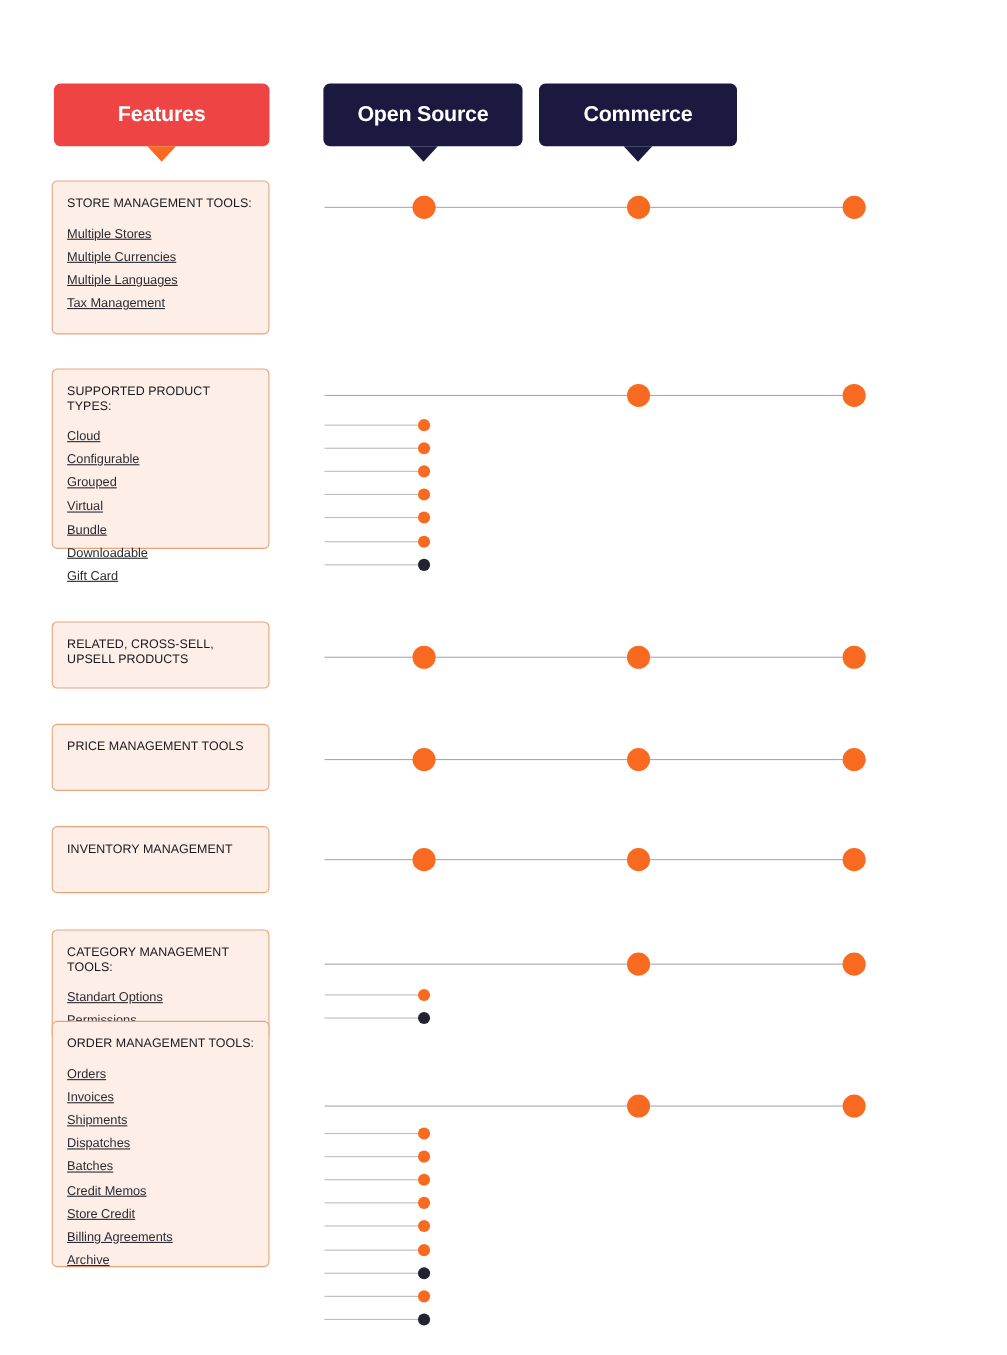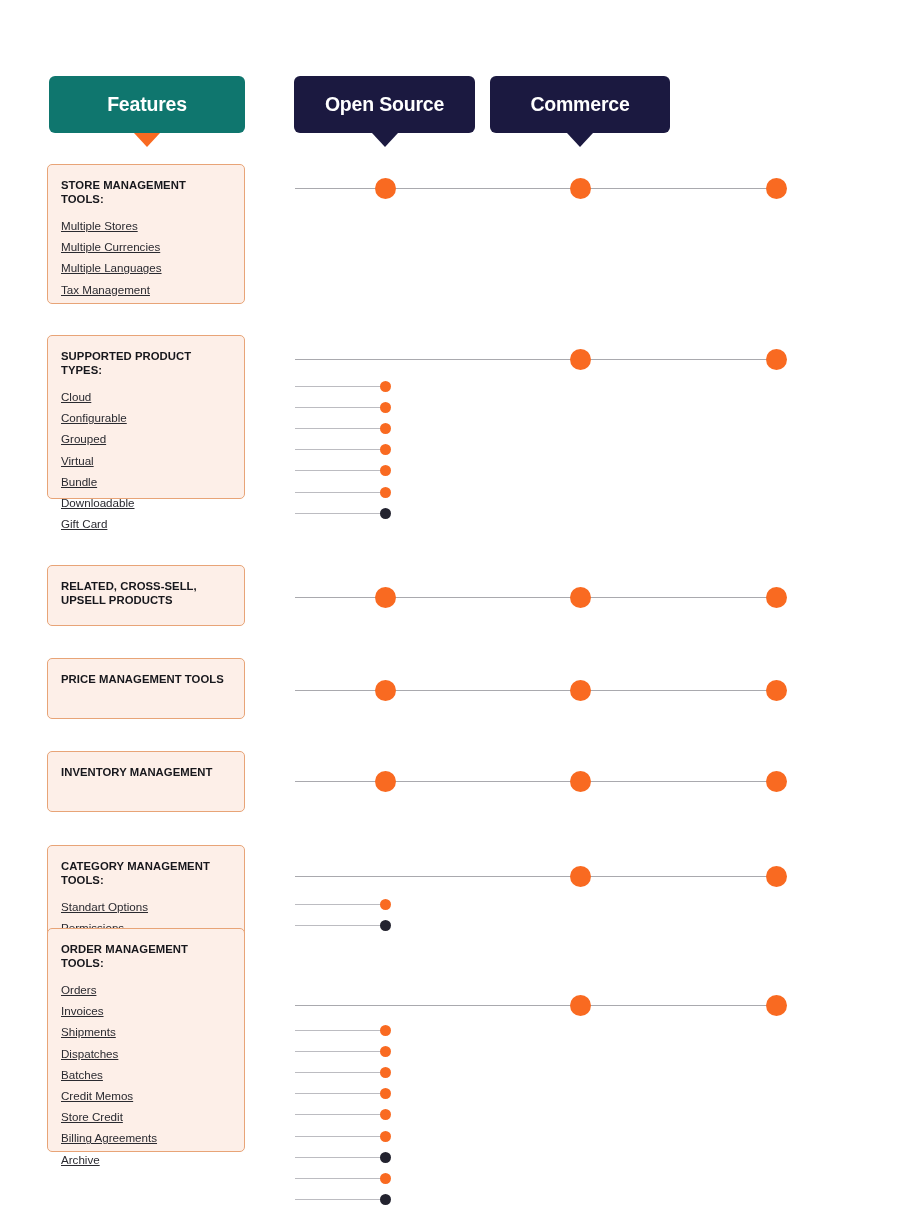--- a/index.html
+++ b/index.html
@@ -34,21 +34,21 @@
   }
   .tab .pointer{
     position:absolute;
     left:50%; top:57px;
     margin-left:-13px;
     width:0;height:0;
     border-left:13px solid transparent;
     border-right:13px solid transparent;
     border-top:14px solid currentColor;
   }
-  #tab-features{ left:49px;  width:196px; background:#0f766e; color:#f96a21; }
+  #tab-features{ left:49px;  width:196px; background:#ef4444; color:#f96a21; }
   #tab-open-source{ left:294px; width:181px; background:#1b1940; color:#1b1940; }
   #tab-commerce{ left:490px; width:180px; background:#1b1940; color:#1b1940; }
   #tab-commerce-cloud{ left:685px; width:181px; background:#1b1940; color:#1b1940; }
 
   
   #sections{ position:absolute; left:0; top:0; width:915px; }
 
   .section{ position:absolute; left:0; width:915px; }
 
   .card{
@@ -56,21 +56,21 @@
     left:47px;
     width:198px;
     box-sizing:border-box;
     background:#fdefe8;
     border:1px solid #e8a477;
     border-radius:5px;
     padding:14px 13px 15px 13px;
   }
   .card-title{
     font-size:11.3px;
-    font-weight:bold;
+    font-weight:normal;
     color:#17171c;
     letter-spacing:0.05px;
     line-height:13.5px;
     margin-bottom:9px;
     text-transform:uppercase;
   }
   .card-title.solo{ margin-bottom:0; }
   .card-item{
     font-size:11.6px;
     color:#2a2a30;

